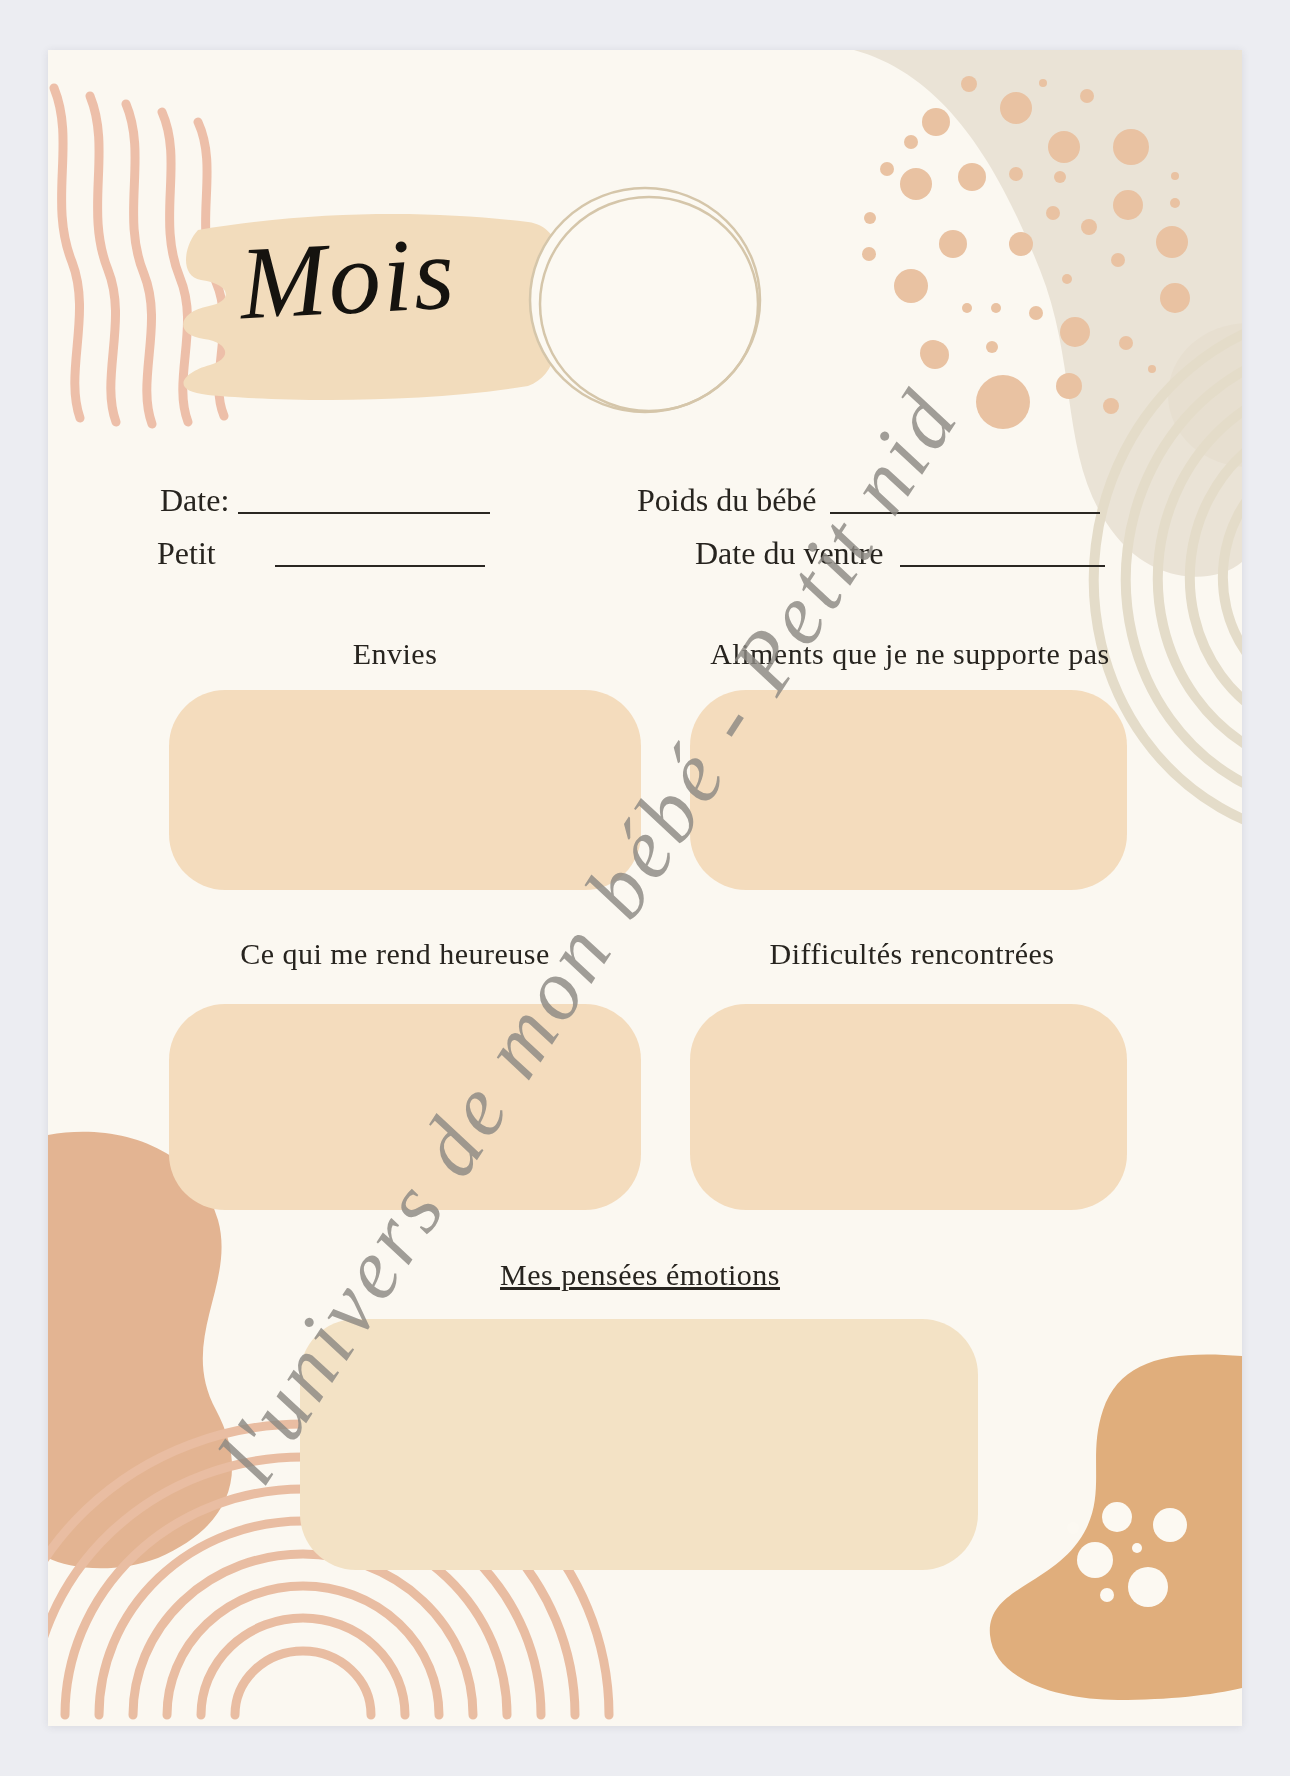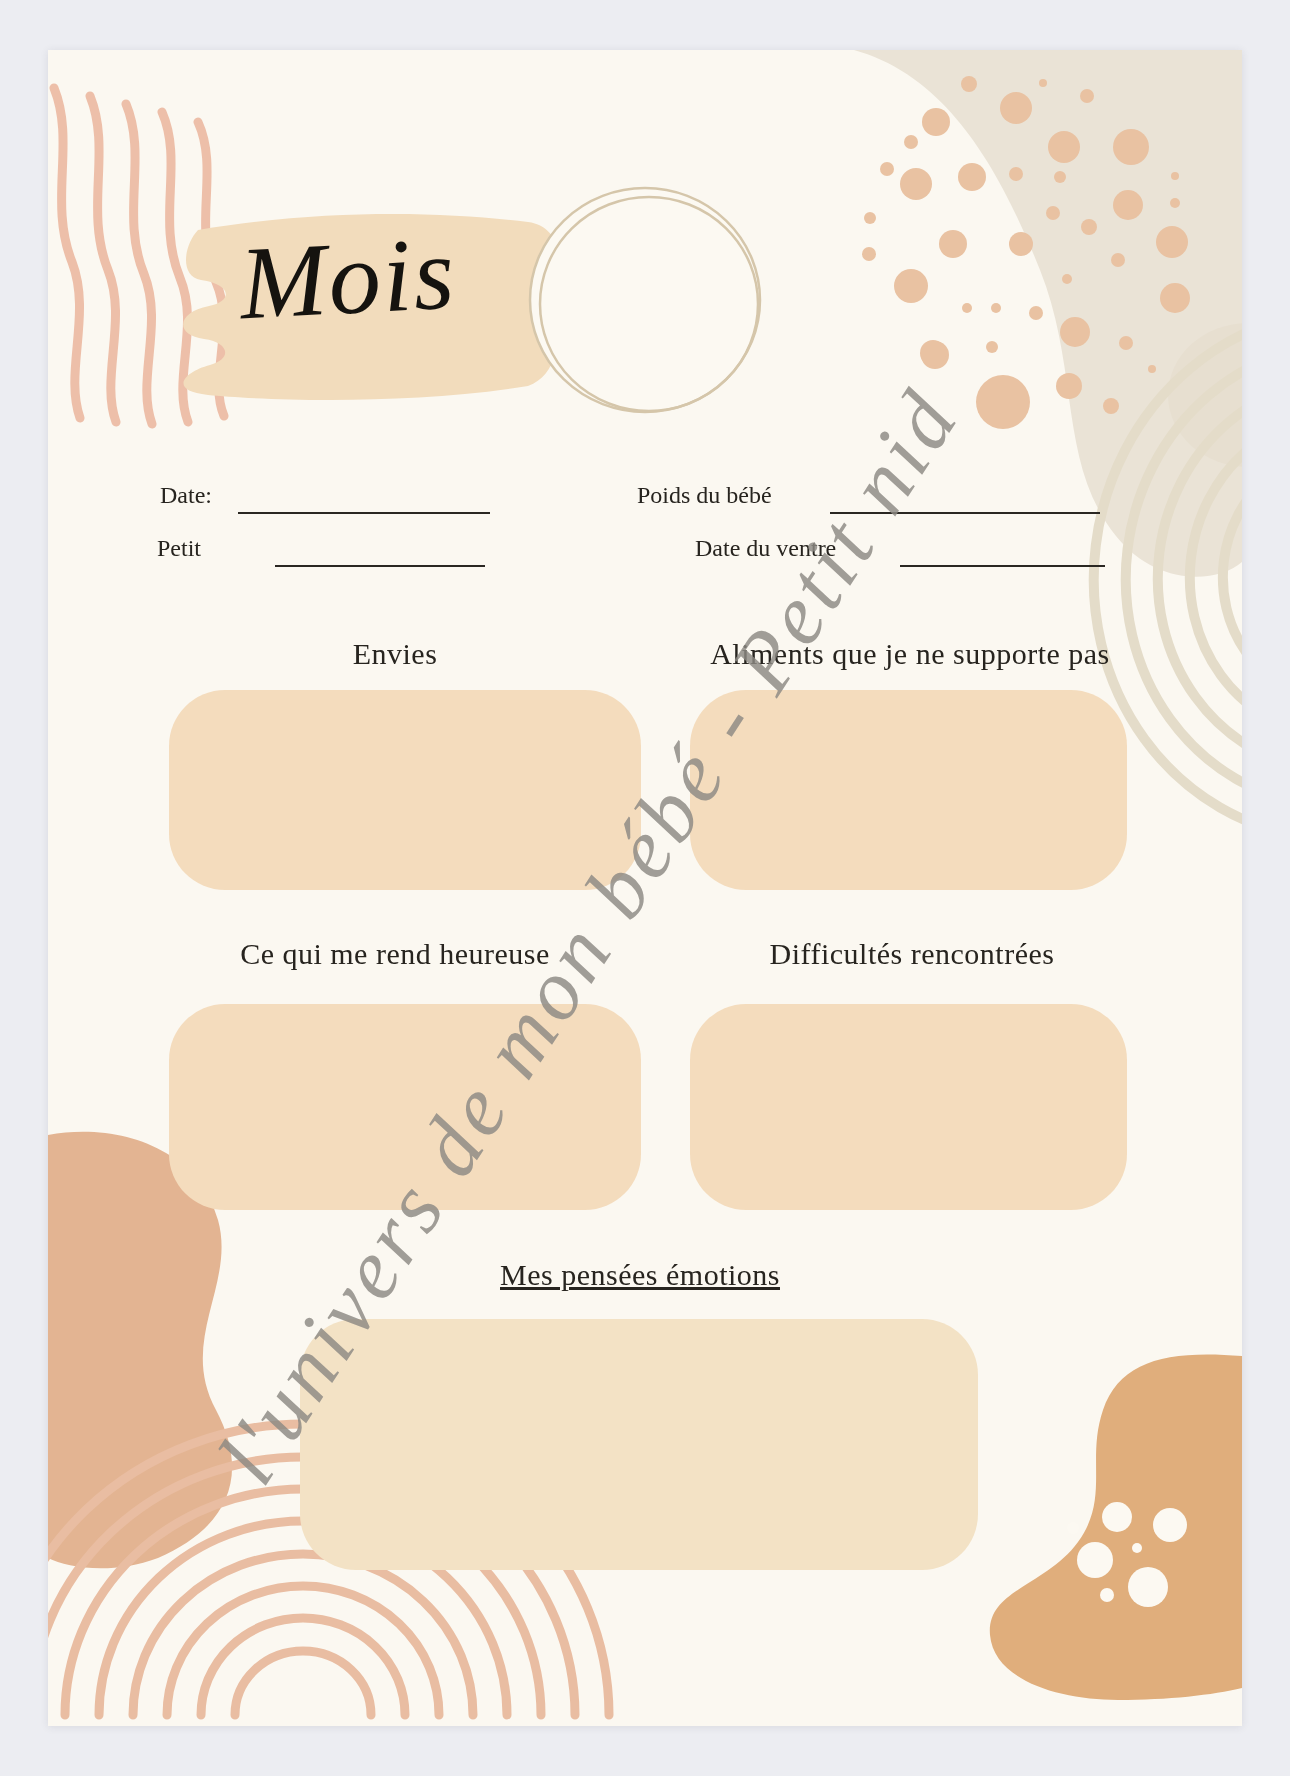--- a/index.html
+++ b/index.html
@@ -4,21 +4,21 @@
 <style>
   html,body{margin:0;padding:0;background:#ecedf2;}
   .canvas{position:relative;width:1290px;height:1776px;background:#ecedf2;overflow:hidden;
           font-family:"Liberation Serif","DejaVu Serif",serif;color:#27241f;}
   .page{position:absolute;left:48px;top:50px;width:1194px;height:1676px;background:#fbf8f1;
         overflow:hidden;box-shadow:0 1px 8px rgba(40,40,60,.10);}
   .deco{position:absolute;left:0;top:0;width:1194px;height:1676px;}
   .abs{position:absolute;}
   .title{left:150px;top:148px;width:300px;height:170px;font-style:italic;font-size:104px;
          line-height:160px;text-align:center;letter-spacing:2px;color:#15130f;transform:rotate(-3deg);}
-  .label{font-size:24px;white-space:nowrap;}
+  .label{font-size:32px;white-space:nowrap;}
   .fline{border-bottom:2px solid #2a2722;height:0;}
   .heading{font-size:30px;text-align:center;white-space:nowrap;letter-spacing:.5px;}
   .box{position:absolute;background:#f4dcbd;border-radius:56px;}
   .box-light{background:#f3e2c5;}
   .watermark{left:-215px;top:836px;width:1510px;text-align:center;transform:rotate(-57deg);
              font-style:italic;font-size:86px;letter-spacing:5px;color:#8d8a84;opacity:.82;
              pointer-events:none;white-space:nowrap;z-index:6;}
   .content{z-index:3;}
 </style>
 </head>

